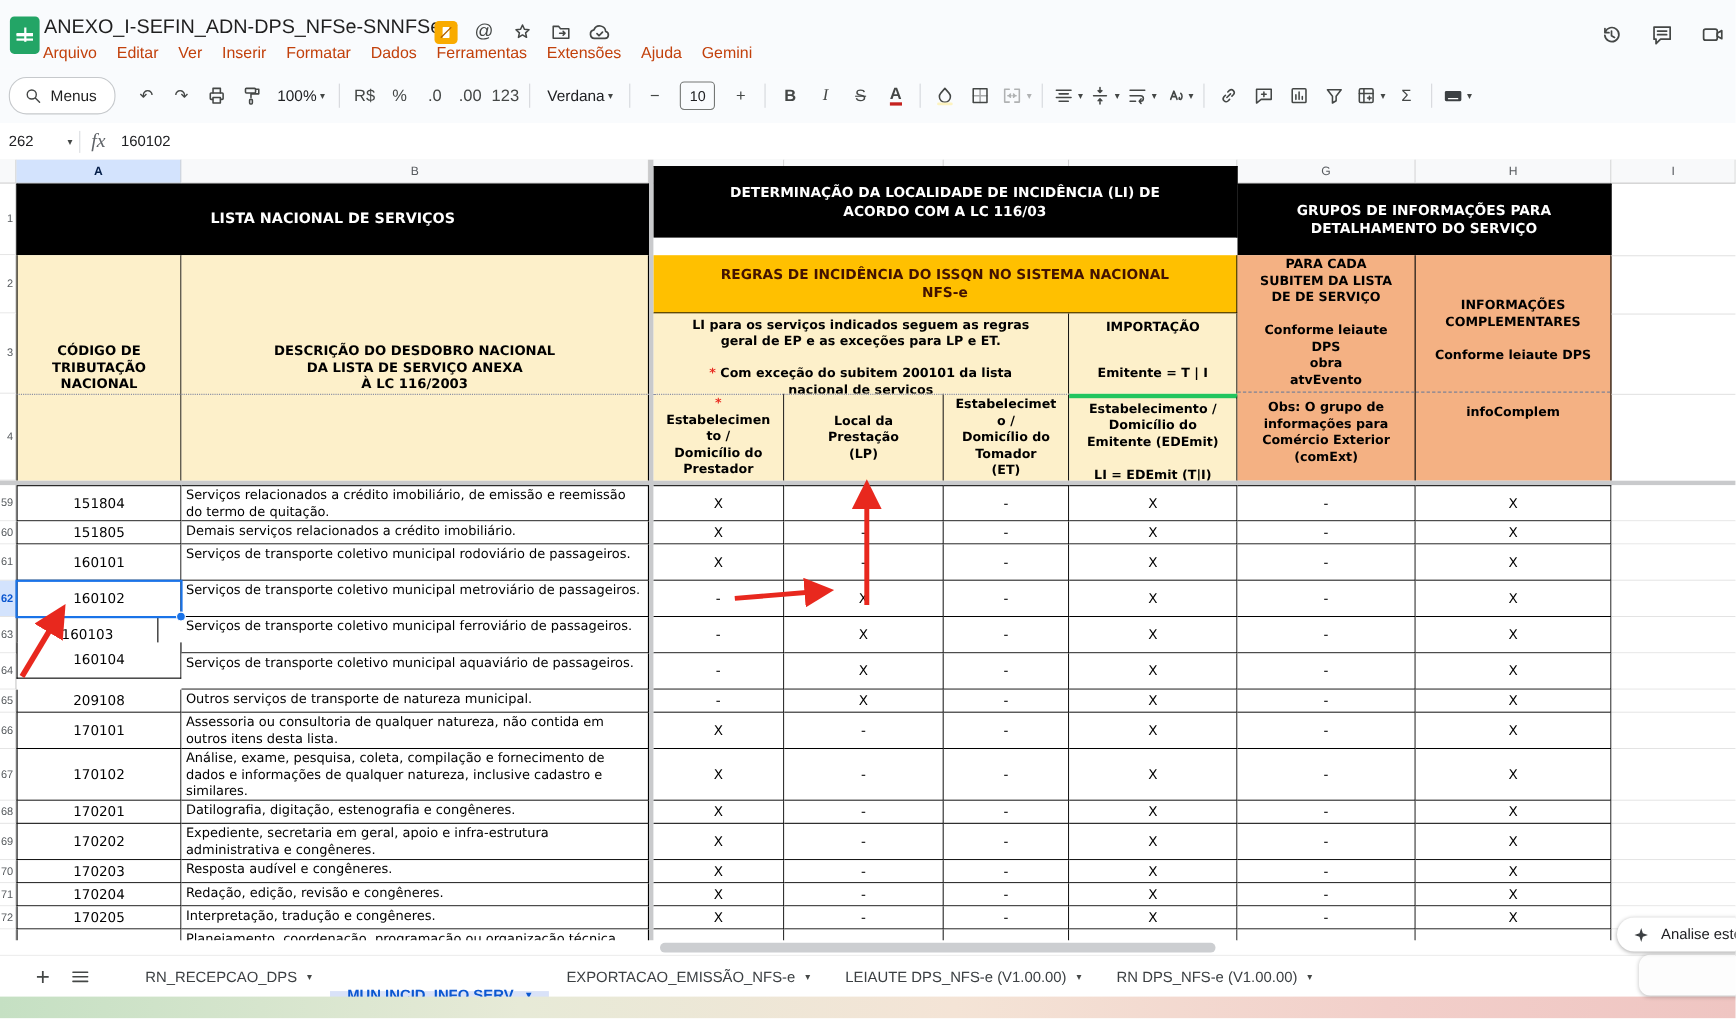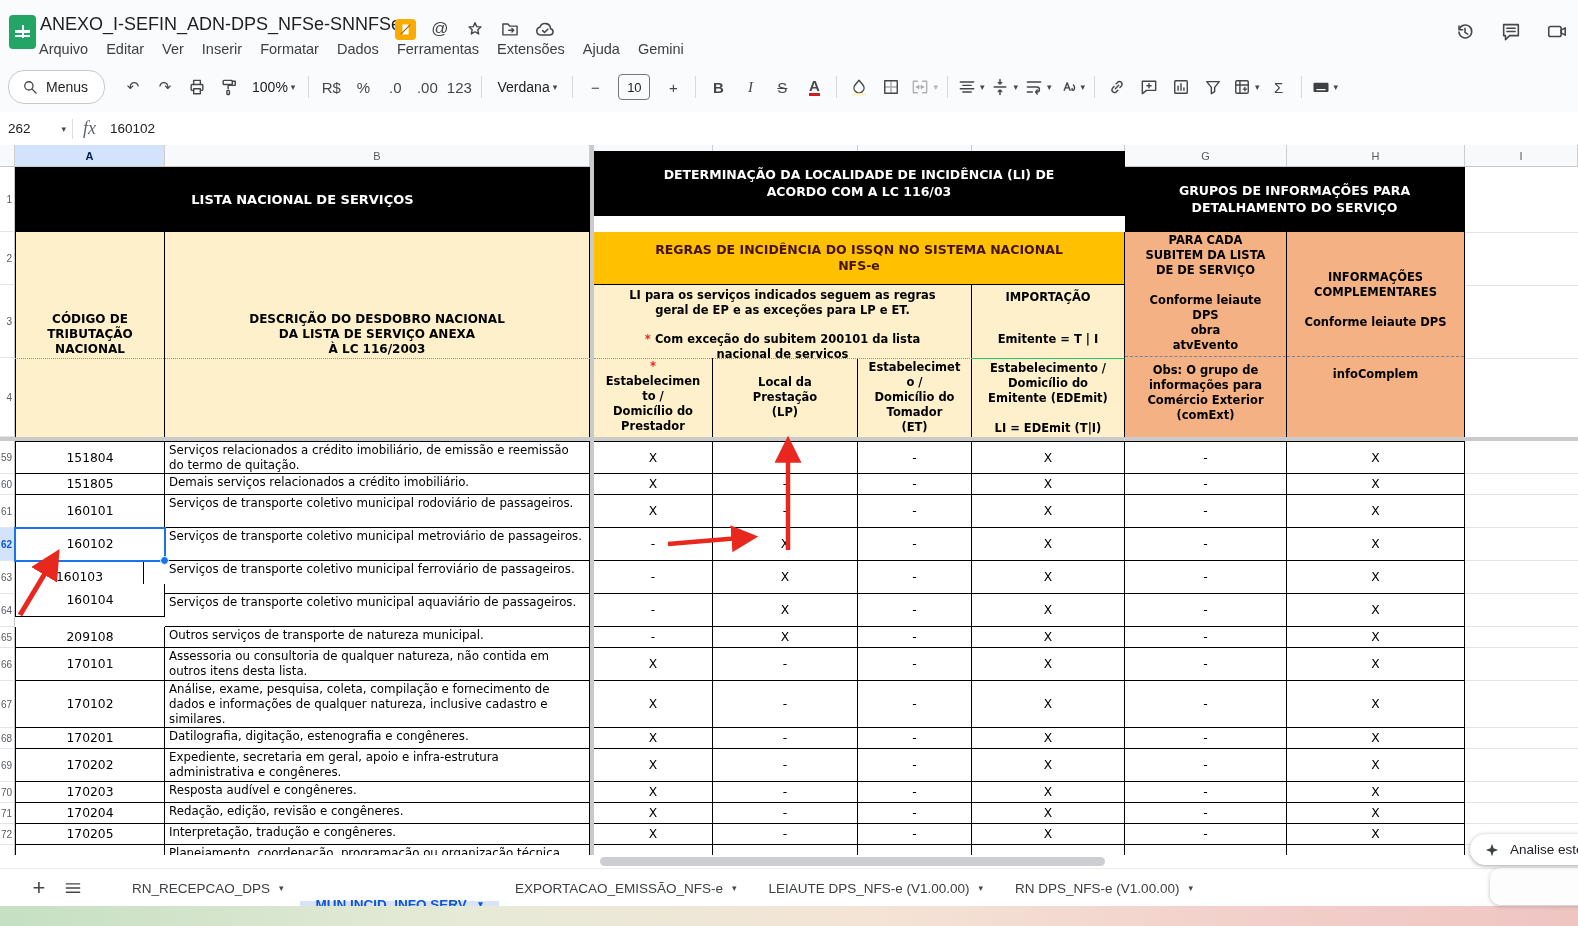--- a/index.html
+++ b/index.html
@@ -12,21 +12,21 @@
   #sheets-logo:after{content:"";position:absolute;left:6px;top:10px;width:15px;height:13px;
      background:linear-gradient(#fff,#fff) left/15px 2px no-repeat,
                 linear-gradient(#fff,#fff) 0 5px/15px 2px no-repeat,
                 linear-gradient(#fff,#fff) 0 10px/15px 2px no-repeat,
                 linear-gradient(#fff,#fff) 6.5px 0/2px 13px no-repeat;}
   #doc-title{position:absolute;left:40px;top:14px;font-size:18px;color:#1f1f1f;white-space:nowrap;}
   #title-icons{position:absolute;left:394px;top:18px;display:flex;align-items:center;gap:13px;}
   .t-icon{width:22px;height:22px;display:flex;align-items:center;justify-content:center;color:#444746;font-size:16px;cursor:pointer;}
   .badge{width:21px;height:21px;background:#f9ab00;border-radius:4px;display:flex;align-items:center;justify-content:center;}
   #menubar{position:absolute;left:30px;top:39px;display:flex;}
-  .mi{padding:2px 9px;font-size:14.5px;color:#404040;border-radius:4px;cursor:pointer;}
+  .mi{padding:2px 9px;font-size:14.5px;color:#c2410c;border-radius:4px;cursor:pointer;}
   #right-icons{position:absolute;right:10px;top:20px;display:flex;gap:24px;width:150px;justify-content:flex-end;}
   
   #toolbar{position:absolute;left:0;top:62px;width:1578px;height:50px;background:#f9fbfd;display:flex;align-items:center;}
   #menus-pill{display:flex;align-items:center;gap:7px;margin-left:8px;height:32px;padding:0 16px 0 12px;
       background:#fff;border:1px solid #c6c9cc;border-radius:16px;font-size:14px;color:#1f1f1f;cursor:pointer;}
   #tb-items{display:flex;align-items:center;margin-left:12px;}
   .tb-btn{display:flex;align-items:center;justify-content:center;min-width:26px;height:26px;margin:0 3px;
       border-radius:4px;color:#444746;font-size:14px;cursor:pointer;white-space:nowrap;}
   .tb-btn .glyph{font-size:15px;}
   .tb-btn.lbl{font-size:14px;color:#202124;padding:0 4px;}
@@ -456,21 +456,21 @@
 Prestador</div>
     </div>
     <div class="cell cream hcell vcenter pre" style="left:713px;top:213px;width:145px;height:79px">Local da
 Prestação
 (LP)</div>
     <div class="cell cream hcell pre" style="left:858px;top:213px;width:114px;height:79px;padding-top:2px">Estabelecimet
 o /
 Domicílio do
 Tomador
 (ET)</div>
-    <div class="cell cream hcell pre" style="left:972px;top:213px;width:153px;height:79px;border-top:1px solid #22c55e;padding-top:2px">Estabelecimento /
+    <div class="cell cream hcell pre" style="left:972px;top:213px;width:153px;height:79px;border-top:4px solid #22c55e;padding-top:2px">Estabelecimento /
 Domicílio do
 Emitente (EDEmit)
 
 LI = EDEmit (T|I)</div>
 
     <div class="cell peach hcell" style="left:1287px;top:87px;width:178px;height:205px">
       <div class="pre" style="padding-top:38px;height:124px;box-sizing:border-box">INFORMAÇÕES
 COMPLEMENTARES
 
 Conforme leiaute DPS</div>

